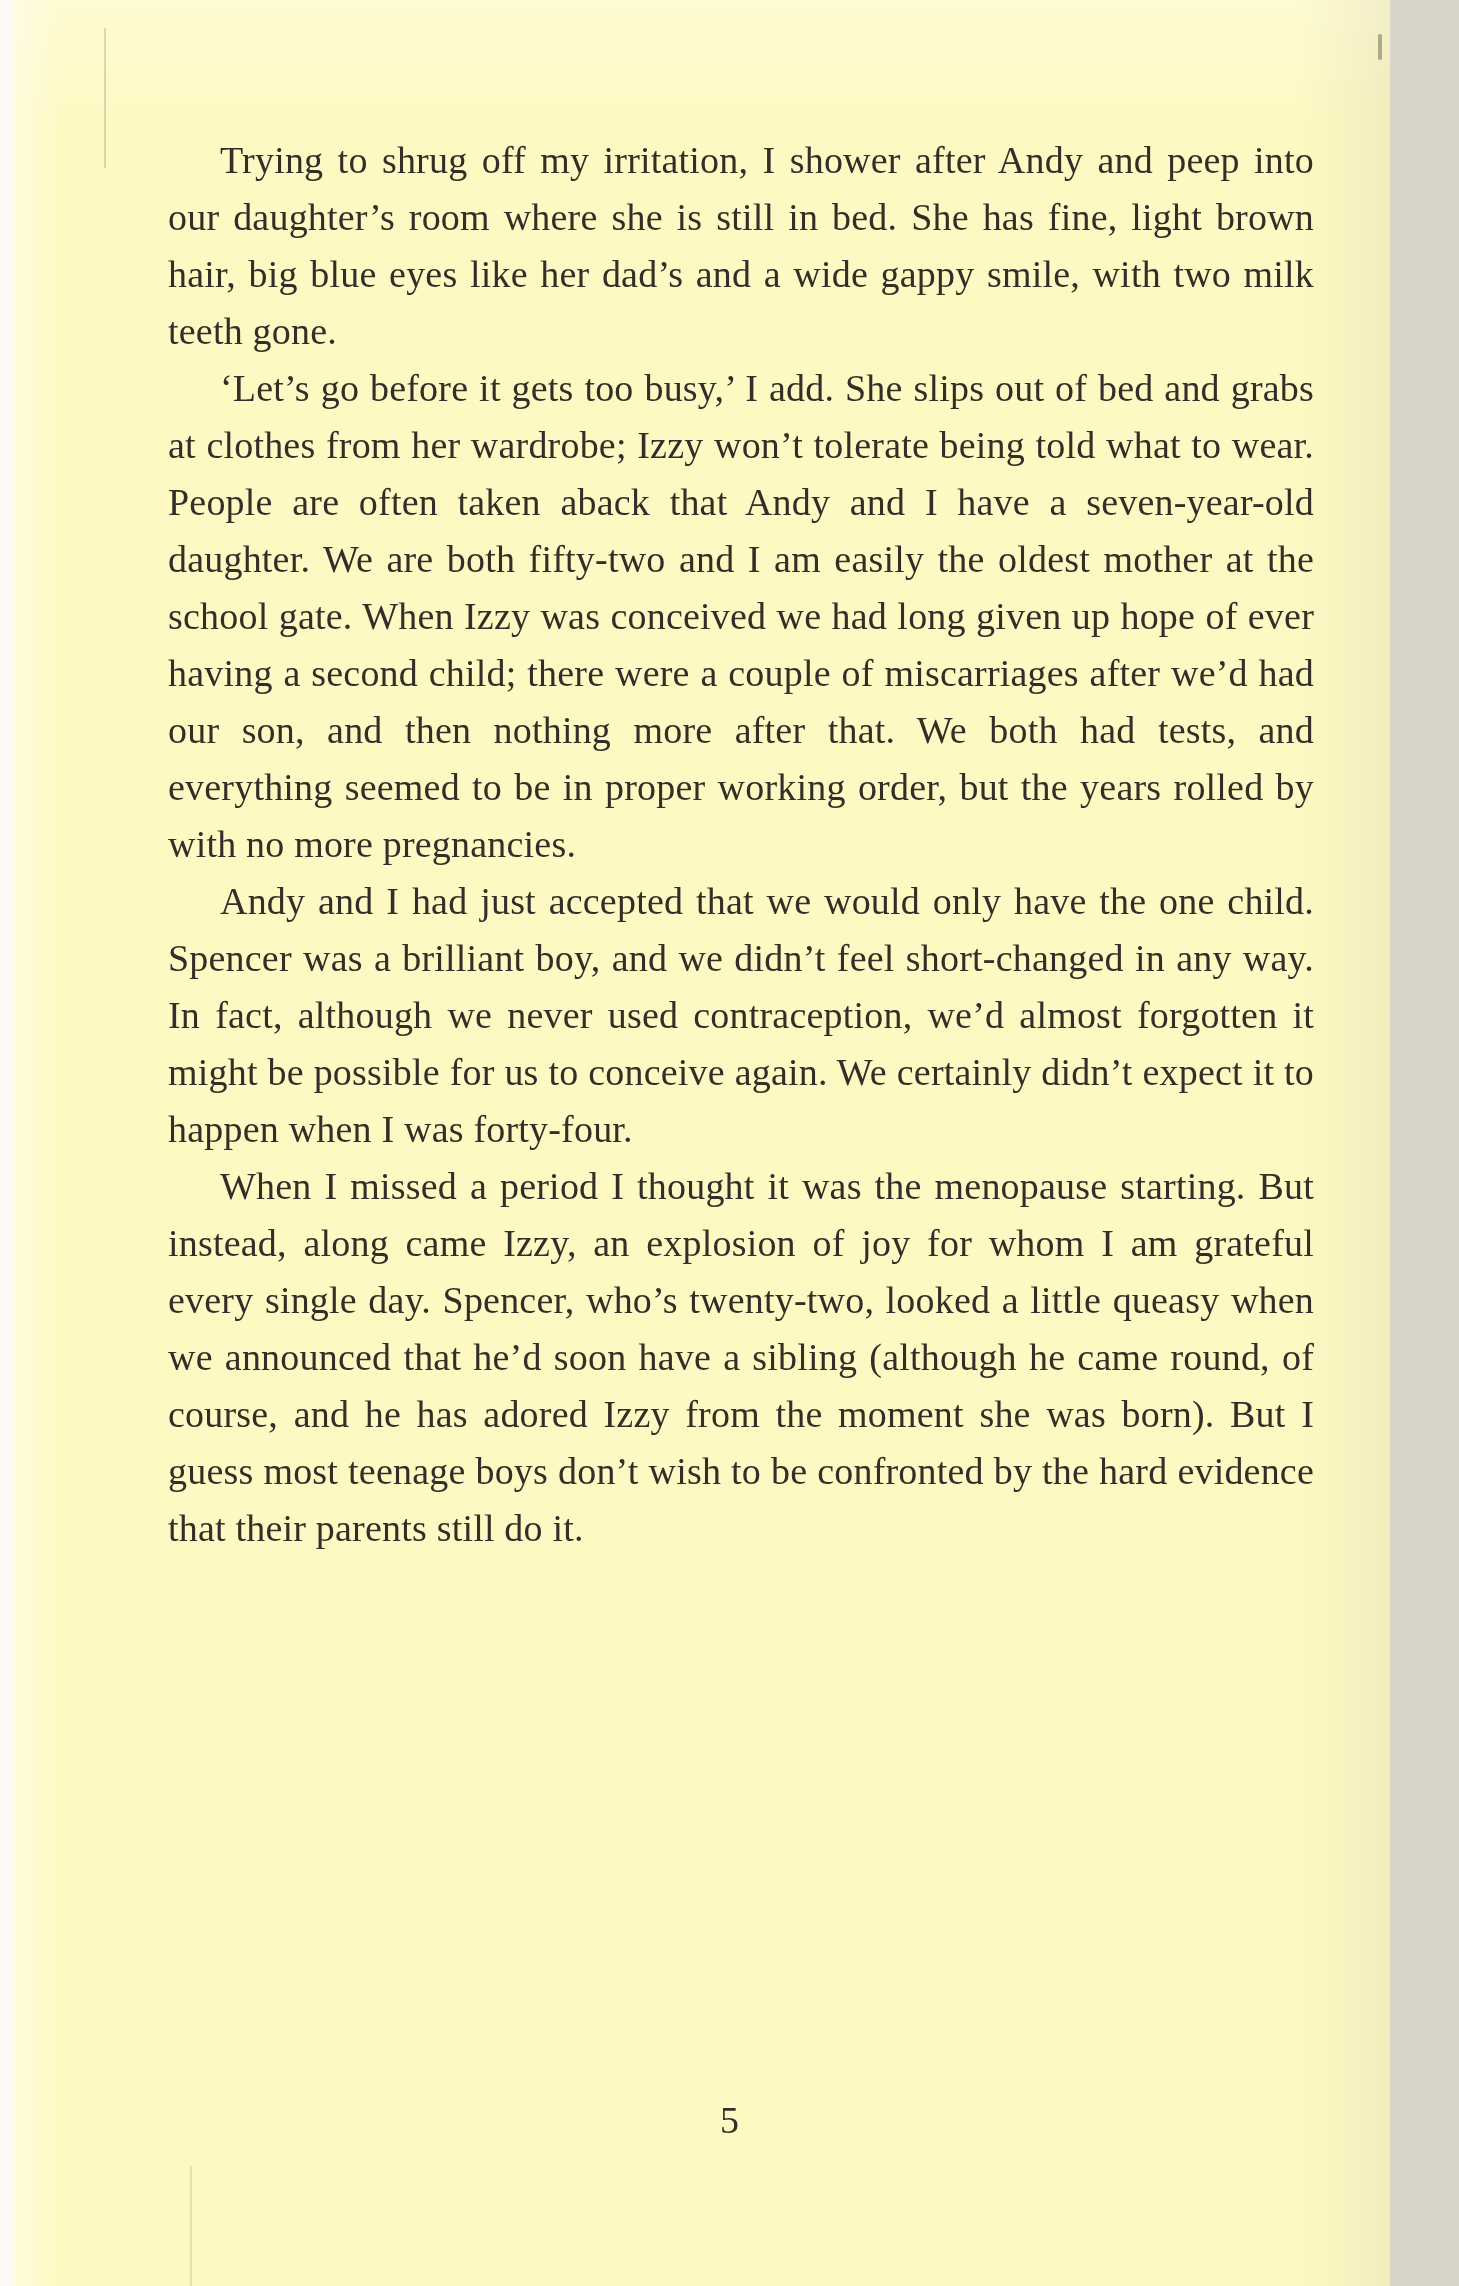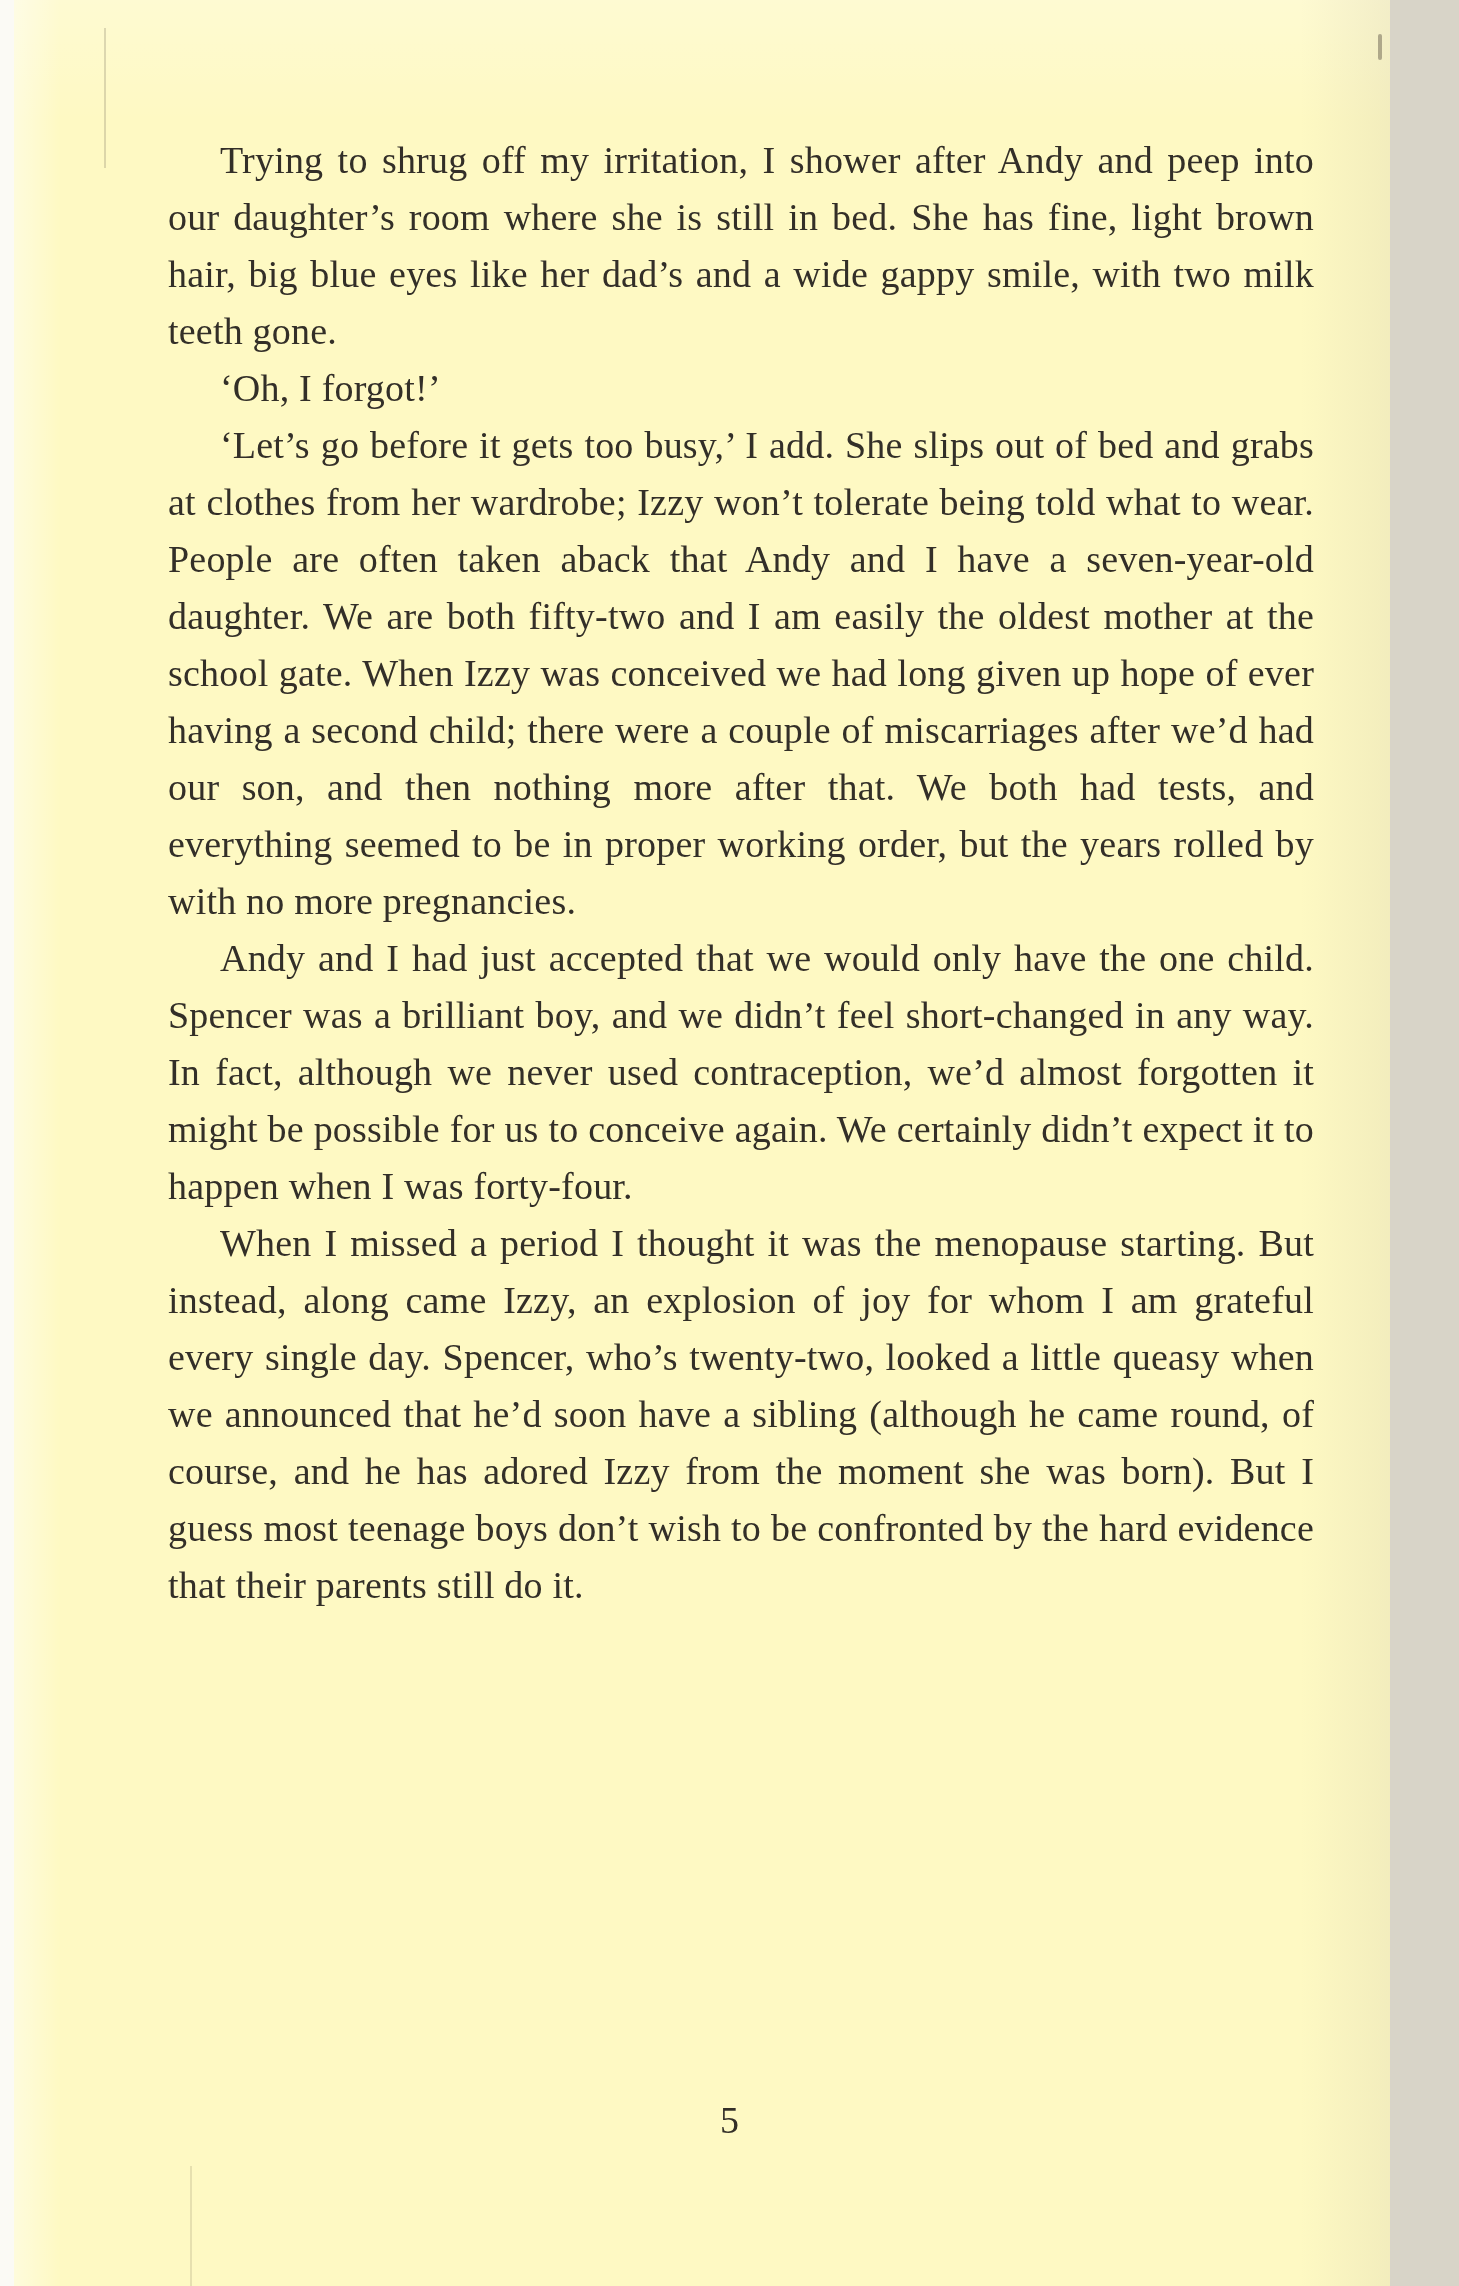--- a/index.html
+++ b/index.html
@@ -87,20 +87,19 @@
 <body>
 
 <div class="page">
   <div class="page-edge-left"></div>
   <div class="gutter-line"></div>
   <div class="gutter-line bottom"></div>
   <div class="edge-mark"></div>
 
   <div class="text-block">
     <p>Trying to shrug off my irritation, I shower after Andy and peep into our daughter’s room where she is still in bed. She has fine, light brown hair, big blue eyes like her dad’s and a wide gappy smile, with two milk teeth gone.</p>
-    <p>‘Oh, I forgot!’</p>
     <p>‘Let’s go before it gets too busy,’ I add. She slips out of bed and grabs at clothes from her wardrobe; Izzy won’t tolerate being told what to wear. People are often taken aback that Andy and I have a seven-year-old daughter. We are both fifty-two and I am easily the oldest mother at the school gate. When Izzy was conceived we had long given up hope of ever having a second child; there were a couple of miscarriages after we’d had our son, and then nothing more after that. We both had tests, and everything seemed to be in proper working order, but the years rolled by with no more pregnancies.</p>
     <p>Andy and I had just accepted that we would only have the one child. Spencer was a brilliant boy, and we didn’t feel short-changed in any way. In fact, although we never used contraception, we’d almost forgotten it might be possible for us to conceive again. We certainly didn’t expect it to happen when I was forty-four.</p>
     <p>When I missed a period I thought it was the menopause starting. But instead, along came Izzy, an explosion of joy for whom I am grateful every single day. Spencer, who’s twenty-two, looked a little queasy when we announced that he’d soon have a sibling (although he came round, of course, and he has adored Izzy from the moment she was born). But I guess most teenage boys don’t wish to be confronted by the hard evidence that their parents still do it.</p>
   </div>
 
   <div class="page-number">5</div>
 </div>
 
 </body></html>

